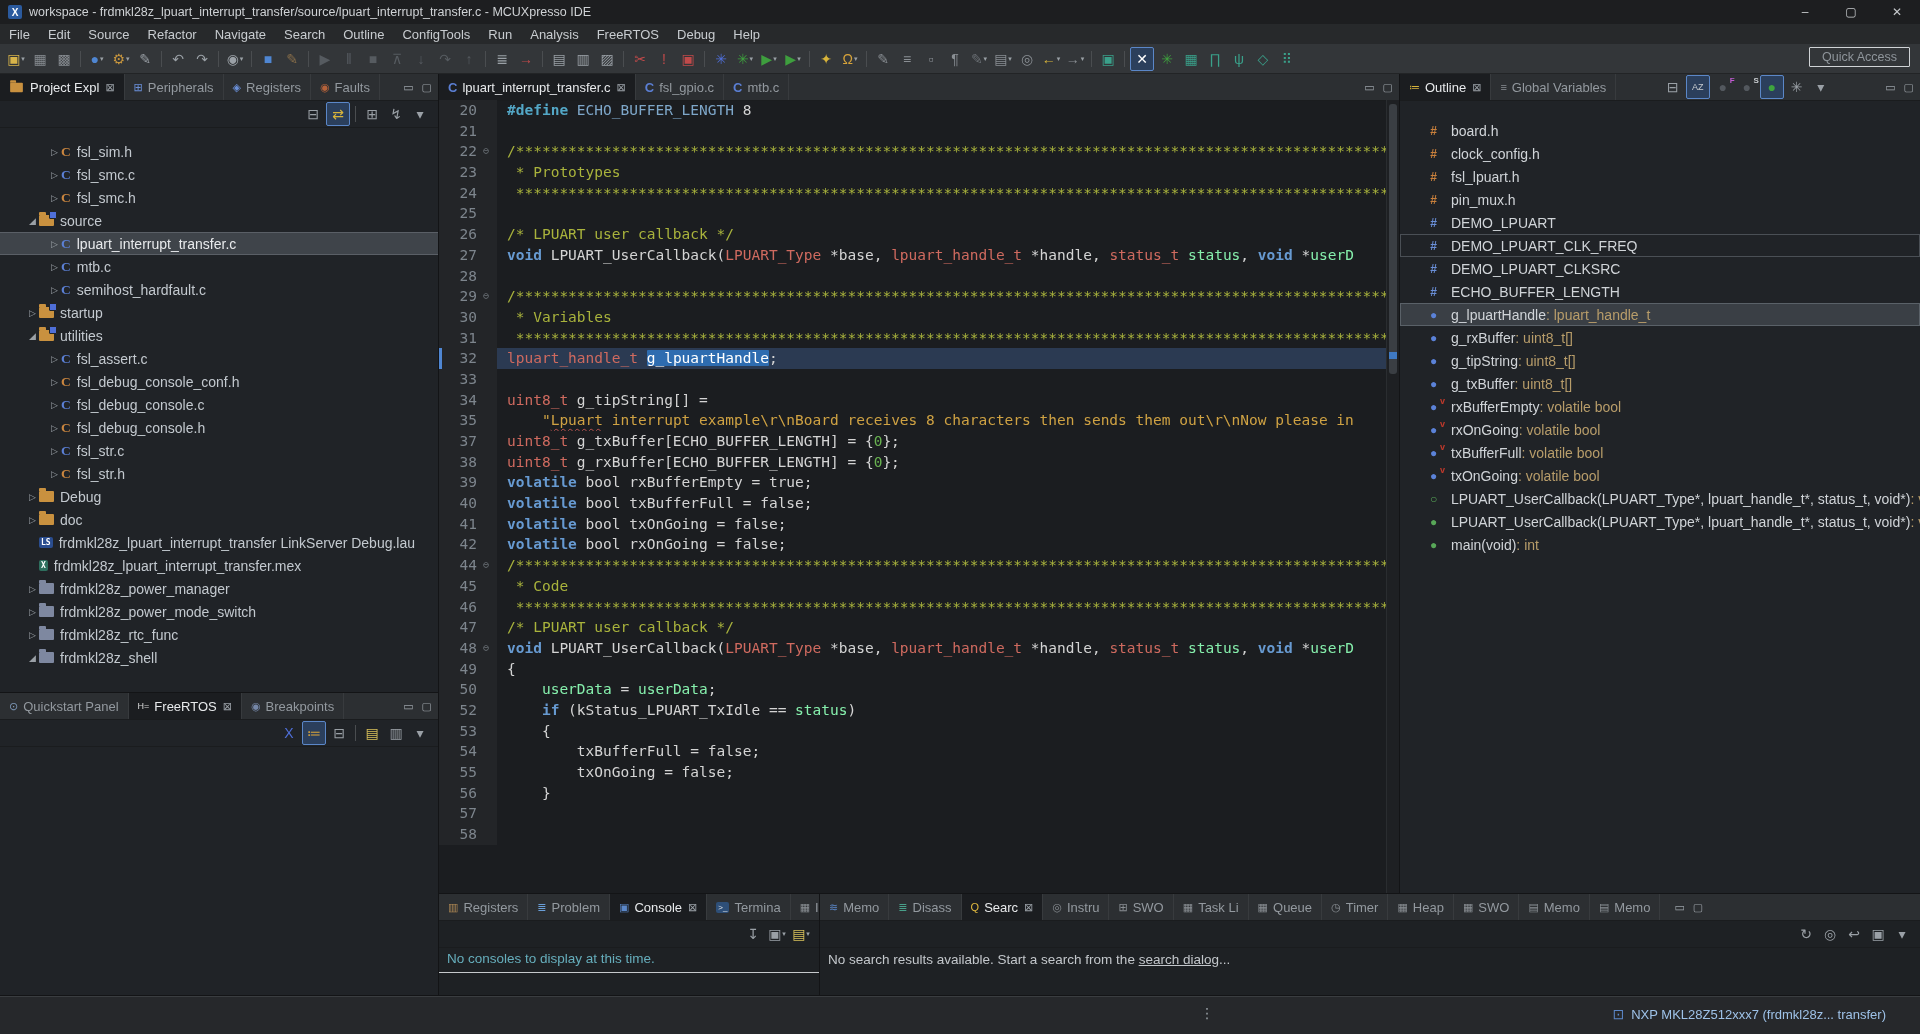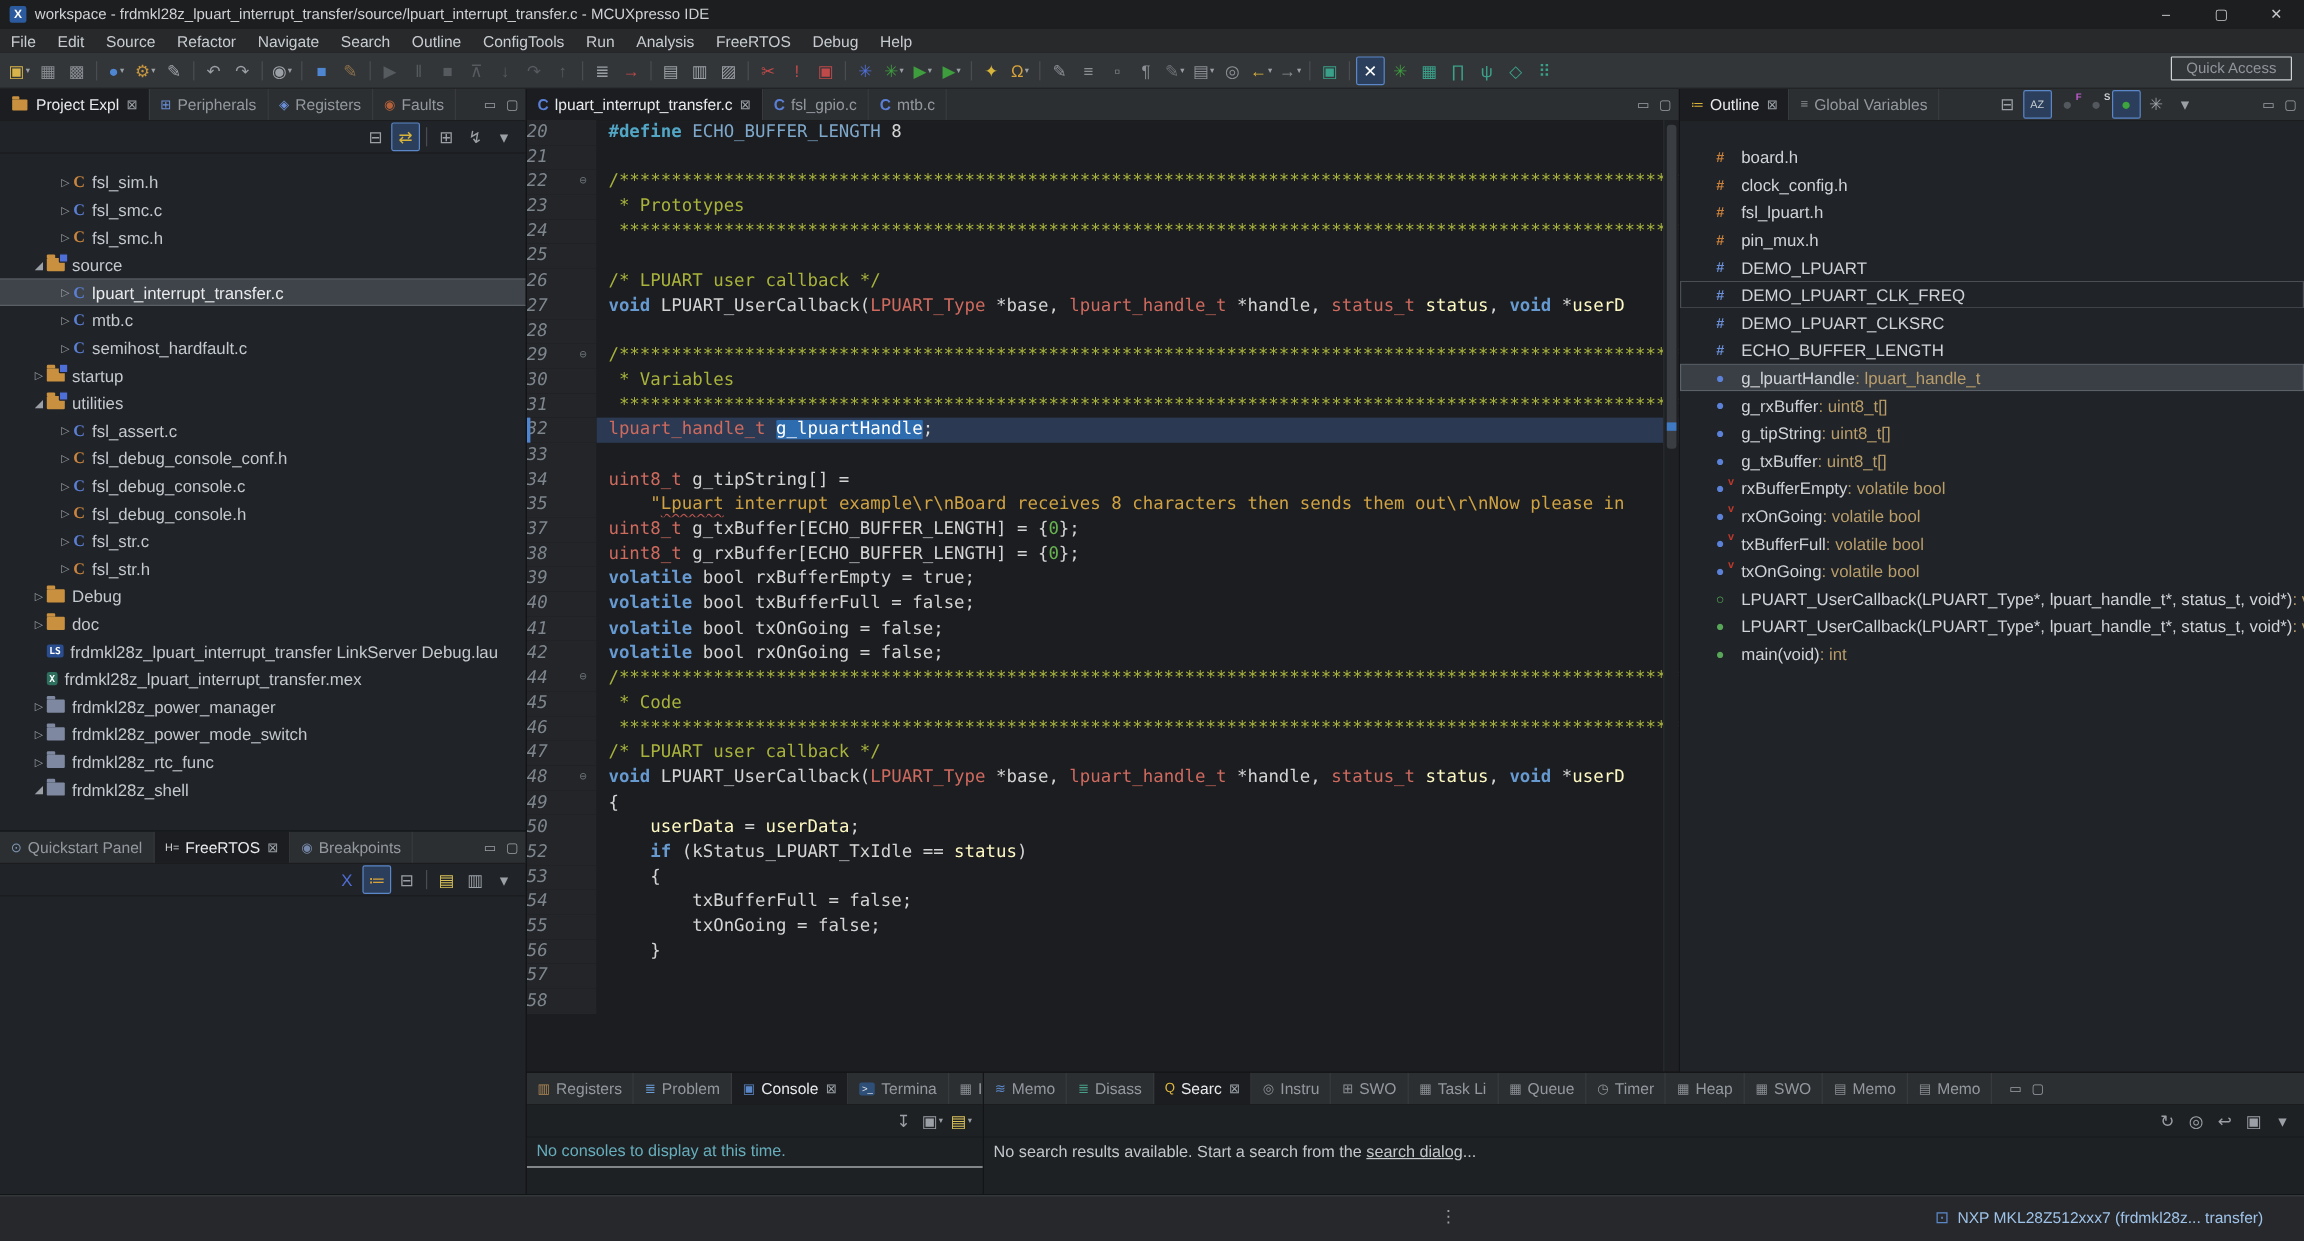--- a/index.html
+++ b/index.html
@@ -44,28 +44,28 @@
   .fldr.src::after{content:"";position:absolute;right:-3px;top:-4px;width:6px;height:6px;background:#4f6fd8;border:1px solid #202327;border-radius:1px;}
   .fldr.proj{background:#7e88a0;}
   .badge{font:bold 8px "DejaVu Sans Mono",monospace;color:#fff;background:#2a4d8f;padding:1px 2px;border-radius:2px;margin-right:6px;flex:none;}
   .badge.mex{background:#2e6f5e;}
   
   #editor{background:#1b1d20;}
   #code{position:absolute;left:0;right:0;top:26px;bottom:0;overflow:hidden;
     font-family:"DejaVu Sans Mono",monospace;font-size:14.5px;line-height:20.7px;}
   .cline{display:flex;height:20.7px;}
   .gut{width:58px;background:#232528;color:#7d858d;flex:none;display:flex;position:relative;}
-  .lnum{width:38px;text-align:left;font-style:italic;}
+  .lnum{width:38px;text-align:right;}
   .foldc{width:18px;text-align:center;color:#6a7076;font-size:10px;}
   .ctext{flex:1;white-space:pre;overflow:hidden;color:#d4d4d4;padding-left:10px;}
   .cline.cur .ctext{background:#2b3a52;}
   .cline.cur .gut::before{content:"";position:absolute;left:0;top:0;bottom:0;width:3px;background:#4f86d2;}
   .t-pl{color:#d4d4d4;} .t-kw{color:#679ad1;font-weight:bold;} .t-ty{color:#cf6a5f;}
   .t-cmt{color:#a9b33c;} .t-str{color:#cfa243;} .t-num{color:#68b250;}
-  .t-pre{color:#53a7c6;font-weight:bold;} .t-mac{color:#7ea7c9;} .t-par{color:#fef9c3;}
+  .t-pre{color:#53a7c6;font-weight:bold;} .t-mac{color:#7ea7c9;} .t-par{color:#86efac;}
   .t-sel{background:#2e6cb0;color:#fff;border-radius:1px;}
   .wavy{text-decoration:underline;text-decoration-style:wavy;text-decoration-color:#b85450;text-underline-offset:3px;text-decoration-thickness:1px;}
   #vscroll{position:absolute;right:0;top:26px;bottom:0;width:12px;background:#1e2023;border-left:1px solid #2a2d30;}
   #vthumb{position:absolute;right:2px;top:4px;width:8px;height:270px;background:#3a3e43;border-radius:3px;}
   #ruler-mark{position:absolute;right:2px;top:252px;width:8px;height:7px;background:#3f79c2;}
   
   #outitems{padding-top:18px;font-size:14px;color:#d0d4d8;}
   .orow{height:23px;display:flex;align-items:center;white-space:nowrap;padding-left:26px;box-sizing:border-box;overflow:hidden;}
   .orow.sel{background:#3a3f45;box-shadow:inset 0 0 0 1px #5a6168;}
   .orow.box{box-shadow:inset 0 0 0 1px #4a4f55;}

